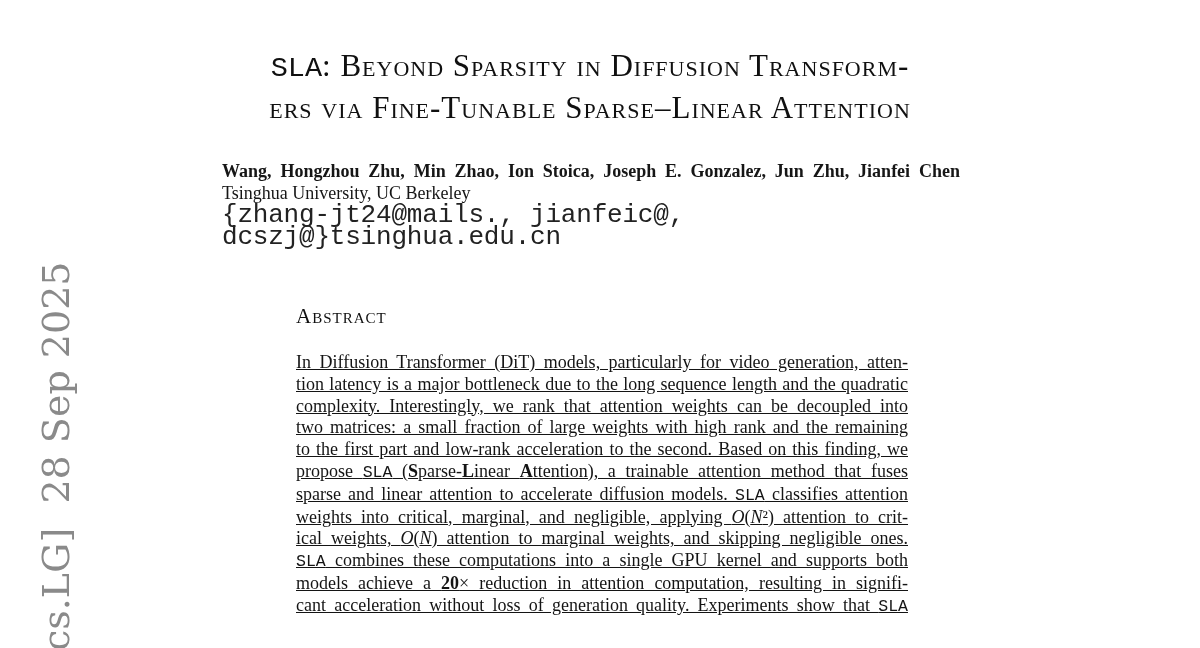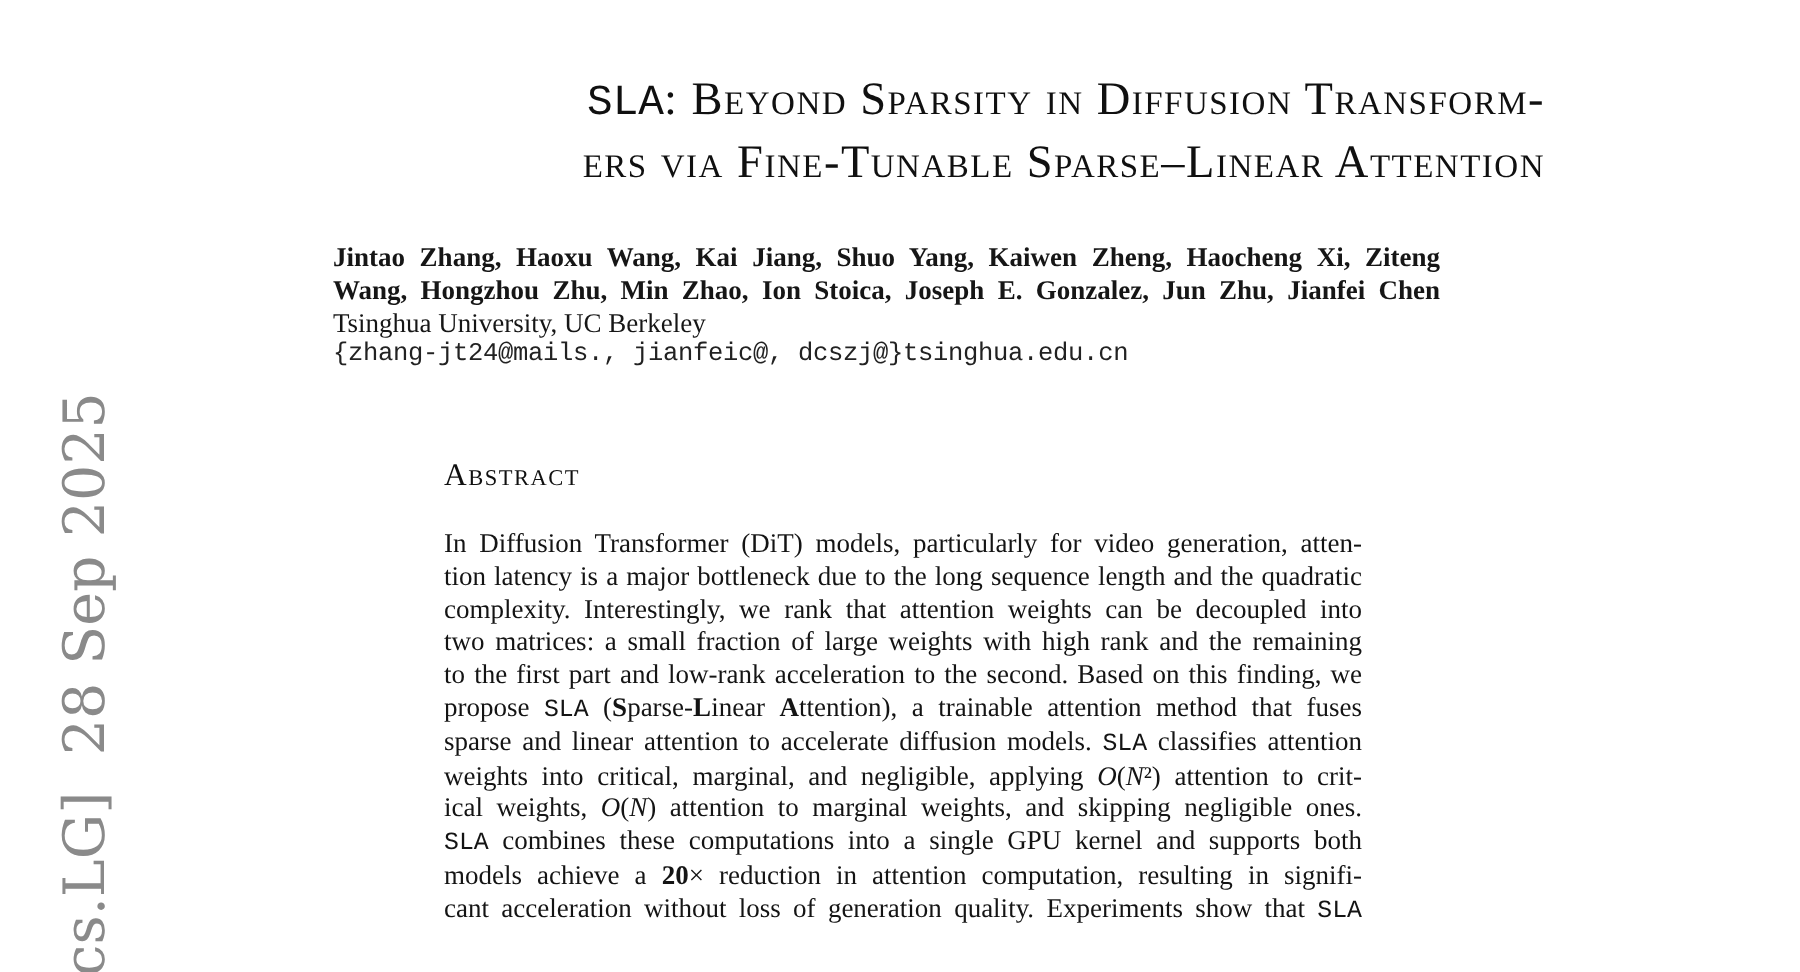--- a/index.html
+++ b/index.html
@@ -34,21 +34,21 @@
     white-space: pre;
     line-height: 46px;
   }
 
   
   .title-block {
     position: absolute;
     left: 150px;
     top: 46px;
     width: 880px;
-    text-align: right;
+    text-align: center;
     font-variant: small-caps;
     font-size: 31px;
     line-height: 39px;
     letter-spacing: 1px;
     color: #101010;
   }
   .title-block .tt { letter-spacing: 0; }
 
   
   .authors-block {
@@ -65,21 +65,21 @@
     text-align-last: justify;
     white-space: nowrap;
   }
   .author-line.justified { white-space: normal; }
   .affiliation-line {
     font-weight: normal;
     text-align: left;
   }
   .email-line {
     font-family: "Liberation Mono", monospace;
-    font-size: 17px;
+    font-size: 26px;
     letter-spacing: -0.2px;
     color: #222222;
   }
 
   
   .abstract-heading {
     position: absolute;
     left: 296px;
     top: 304px;
     width: 612px;
@@ -93,20 +93,21 @@
     left: 296px;
     top: 352px;
     width: 612px;
     font-size: 18px;
     line-height: 21.8px;
     color: #141414;
   }
   .aline {
     text-align: justify;
     text-align-last: justify;
+    text-decoration: underline;
   }
 
   .tt {
     font-family: "Liberation Mono", monospace;
     font-size: 0.92em;
   }
   .m {
     font-family: "Liberation Serif", serif;
     font-style: italic;
   }
@@ -117,21 +118,20 @@
 <div class="page">
 
   <div class="arxiv-watermark">cs.LG]  28 Sep 2025</div>
 
   <div class="title-block">
     <div><span class="tt">SLA</span>: Beyond Sparsity in Diffusion Transform-</div>
     <div>ers via Fine-Tunable Sparse–Linear Attention</div>
   </div>
 
   <div class="authors-block">
-    <div class="author-line justified">Jintao Zhang, Haoxu Wang, Kai Jiang, Shuo Yang, Kaiwen Zheng, Haocheng Xi, Ziteng</div>
     <div class="author-line justified">Wang, Hongzhou Zhu, Min Zhao, Ion Stoica, Joseph E. Gonzalez, Jun Zhu, Jianfei Chen</div>
     <div class="affiliation-line">Tsinghua University, UC Berkeley</div>
     <div class="email-line">{zhang-jt24@mails., jianfeic@, dcszj@}tsinghua.edu.cn</div>
   </div>
 
   <div class="abstract-heading">Abstract</div>
 
   <div class="abstract-body">
       <div class="aline">In Diffusion Transformer (DiT) models, particularly for video generation, atten-</div>
       <div class="aline">tion latency is a major bottleneck due to the long sequence length and the quadratic</div>

